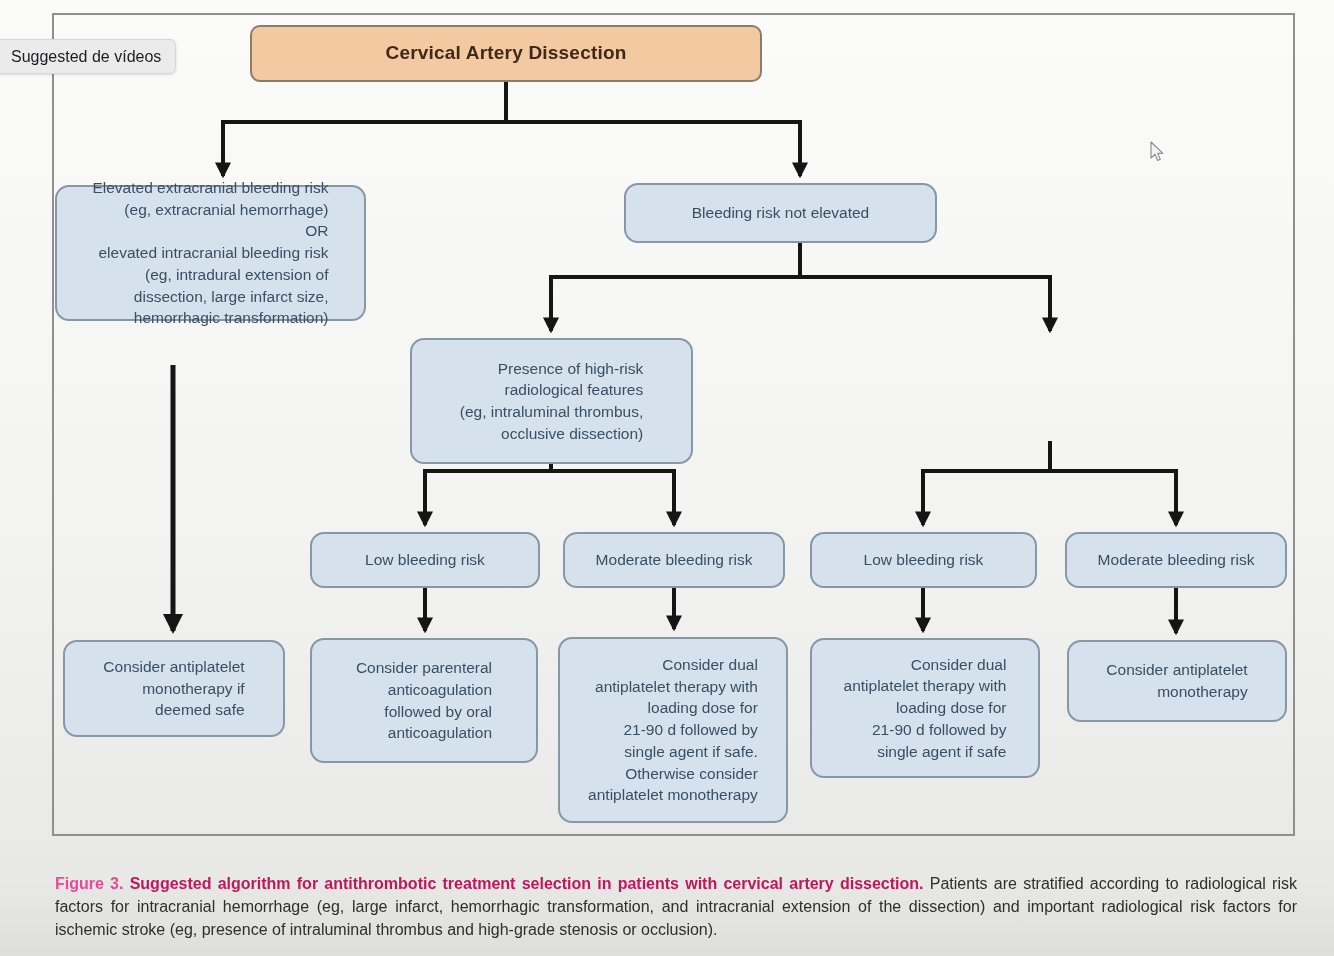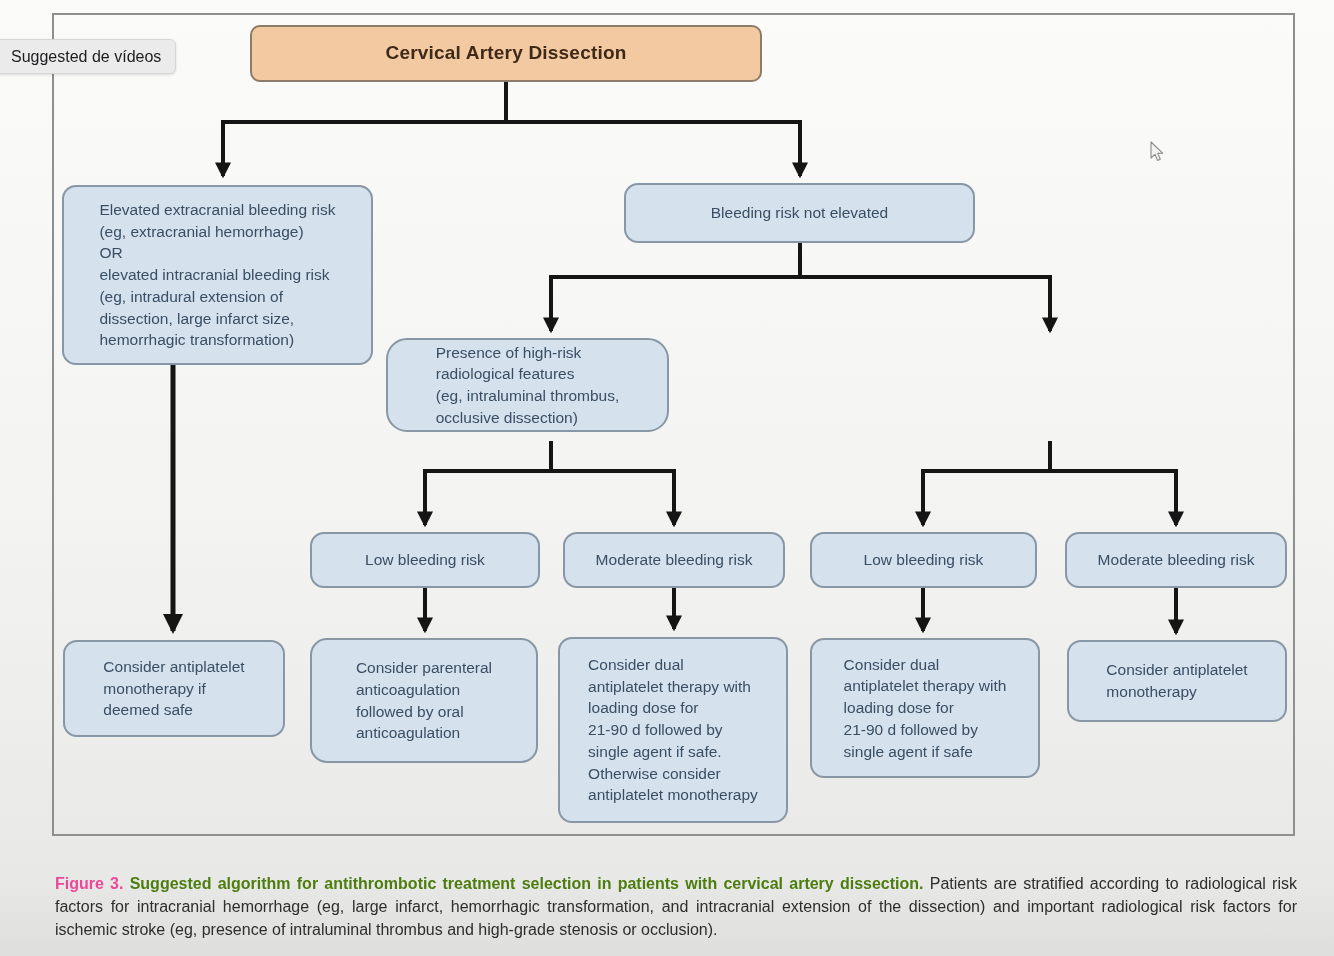--- a/index.html
+++ b/index.html
@@ -16,21 +16,21 @@
     border:2px solid #8f8f8f;box-sizing:border-box;background:transparent;
   }
 
   
   .connectors{position:absolute;left:0;top:0;width:1334px;height:956px;pointer-events:none;}
 
   
   .node{
     position:absolute;box-sizing:border-box;
     display:flex;align-items:center;justify-content:center;
-    text-align:left;white-space:pre-line;
+    text-align:right;white-space:pre-line;
     background:#d5e2ee;border:2px solid #8797a5;border-radius:14px;
     color:#3a4e63;font-size:15.5px;line-height:1.4;padding:6px 10px;
   }
   .node.root{
     background:#f3c9a1;border:2px solid #8b7b67;border-radius:10px;
     color:#3f2918;font-weight:bold;font-size:19px;letter-spacing:.2px;
   }
 
   
   .tooltip{
@@ -40,21 +40,21 @@
     box-shadow:0 1px 3px rgba(0,0,0,.12);
     color:#1d1d1f;font-size:16px;
   }
 
   
   .caption{
     position:absolute;left:55px;top:856px;width:1242px;
     font-size:16px;line-height:23px;text-align:justify;color:#2e2e2e;
   }
   .caption .fig-label{color:#ec4899;font-weight:bold;}
-  .caption .fig-bold{color:#4d7c0f;font-weight:bold;}
+  .caption .fig-bold{color:#be185d;font-weight:bold;}
 
   
   .cursor{position:absolute;left:1148px;top:141px;width:18px;height:22px;}
 </style>
 </head>
 <body>
 
 <div class="stage">
 
   <div class="figure-frame"></div>
@@ -77,49 +77,49 @@
       <path d="M425,588 L425,631" marker-end="url(#arw)"></path>
       <path d="M674,588 L674,629" marker-end="url(#arw)"></path>
       <path d="M923,588 L923,631" marker-end="url(#arw)"></path>
       <path d="M1176,588 L1176,633" marker-end="url(#arw)"></path>
       <path d="M173,365 L173,631" stroke-width="5" marker-end="url(#arw)"></path>
     </g>
   </svg>
 
   <div class="node root" style="left:250px;top:25px;width:512px;height:57px;">Cervical Artery Dissection</div>
 
-  <div class="node" style="left:62px;top:185px;width:311px;height:180px;">Elevated extracranial bleeding risk
+  <div class="node" style="left:55px;top:185px;width:311px;height:136px;">Elevated extracranial bleeding risk
 (eg, extracranial hemorrhage)
 OR
 elevated intracranial bleeding risk
 (eg, intradural extension of
 dissection, large infarct size,
 hemorrhagic transformation)</div>
 
-  <div class="node" style="left:624px;top:183px;width:351px;height:60px;">Bleeding risk not elevated</div>
+  <div class="node" style="left:624px;top:183px;width:313px;height:60px;">Bleeding risk not elevated</div>
 
-  <div class="node" style="left:386px;top:338px;width:283px;height:94px;border-radius:21px;">Presence of high-risk
+  <div class="node" style="left:410px;top:338px;width:283px;height:126px;">Presence of high-risk
 radiological features
 (eg, intraluminal thrombus,
 occlusive dissection)</div>
 
 
   <div class="node" style="left:310px;top:532px;width:230px;height:56px;">Low bleeding risk</div>
 
   <div class="node" style="left:563px;top:532px;width:222px;height:56px;">Moderate bleeding risk</div>
 
   <div class="node" style="left:810px;top:532px;width:227px;height:56px;">Low bleeding risk</div>
 
   <div class="node" style="left:1065px;top:532px;width:222px;height:56px;">Moderate bleeding risk</div>
 
   <div class="node" style="left:63px;top:640px;width:222px;height:97px;">Consider antiplatelet
 monotherapy if
 deemed safe</div>
 
-  <div class="node" style="left:310px;top:638px;width:228px;height:125px;border-radius:17px;">Consider parenteral
+  <div class="node" style="left:310px;top:638px;width:228px;height:125px;">Consider parenteral
 anticoagulation
 followed by oral
 anticoagulation</div>
 
   <div class="node" style="left:558px;top:637px;width:230px;height:186px;">Consider dual
 antiplatelet therapy with
 loading dose for
 21-90 d followed by
 single agent if safe.
 Otherwise consider

